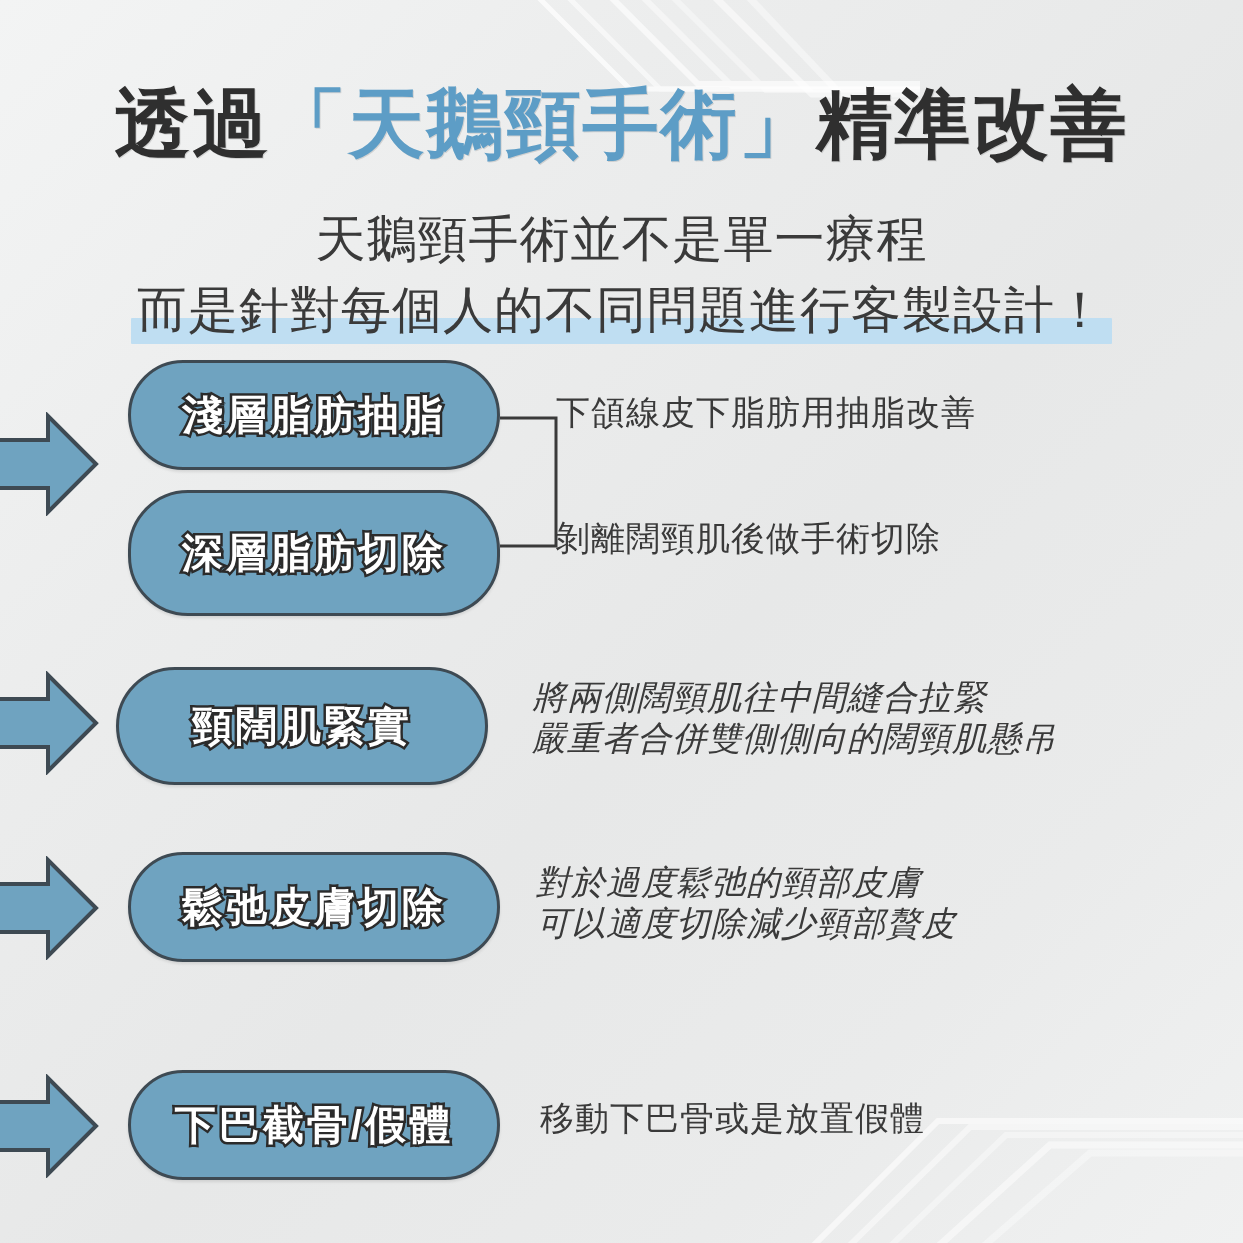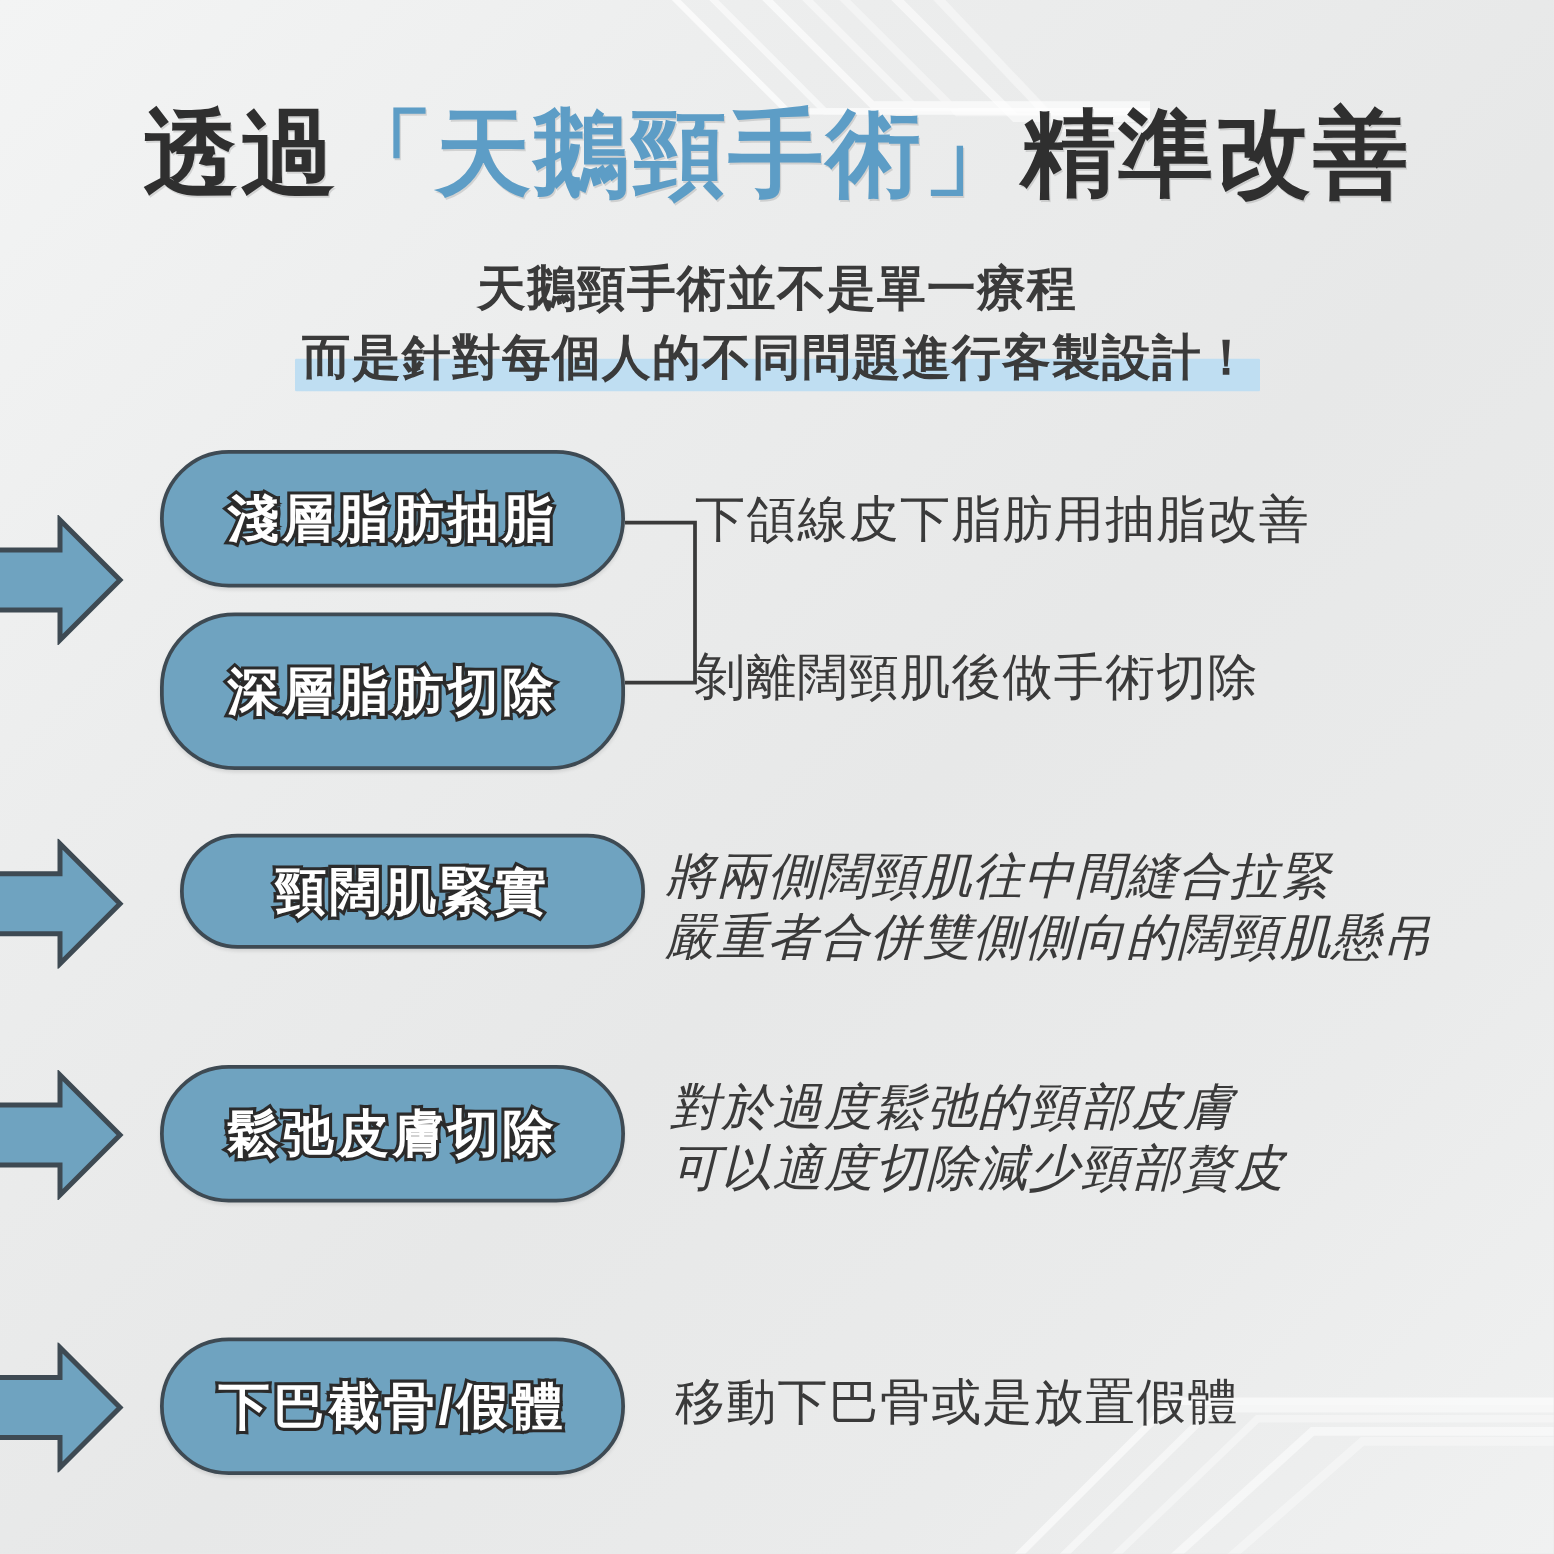--- a/index.html
+++ b/index.html
@@ -53,22 +53,22 @@
   
   .sub-wrap {
     position: absolute;
     top: 204px;
     left: 0;
     width: 1243px;
     text-align: center;
     z-index: 5;
   }
   .sub-line {
-    font-size: 39px;
-    font-weight: 700;
+    font-size: 50px;
+    font-weight: 400;
     color: #3a3a3a;
     line-height: 1.42;
     letter-spacing: 1px;
     white-space: nowrap;
     position: relative;
   }
   .sub-line-2 {
     display: inline-block;
     position: relative;
     padding: 0 6px;
@@ -120,21 +120,21 @@
     letter-spacing: 3px;
     white-space: nowrap;
     -webkit-text-stroke: 5px #2b2b2b;
     paint-order: stroke fill;
     text-stroke: 5px #2b2b2b;
   }
 
   
   .desc {
     position: absolute;
-    font-size: 40px;
+    font-size: 34px;
     font-weight: 500;
     color: #3a3a3a;
     letter-spacing: 1px;
     line-height: 1.20;
     white-space: nowrap;
   }
   .desc-2 { line-height: 1.22; font-style: italic; }
 
   
   .bracket {
@@ -223,21 +223,21 @@
     </div>
   </div>
 
   <div class="row" style="top:665px; height:130px;">
     <div class="arrow" style="top:6px;">
       <svg viewBox="0 0 148 104">
         <polygon points="-10,28 96,28 96,4 144,52 96,100 96,76 -10,76" fill="#6fa3c0" stroke="#3e4a53" stroke-width="4" stroke-linejoin="miter"></polygon>
       </svg>
     </div>
 
-    <div class="pill" style="left:144px; top:2px; width:372px; height:92px;">
+    <div class="pill" style="left:116px; top:2px; width:372px; height:118px;">
       <span class="pill-label">頸闊肌緊實</span>
     </div>
 
     <div class="desc desc-2" style="left:532px; top:12px;">
       <div>將兩側闊頸肌往中間縫合拉緊</div>
       <div>嚴重者合併雙側側向的闊頸肌懸吊</div>
     </div>
   </div>
 
   <div class="row" style="top:850px; height:130px;">

